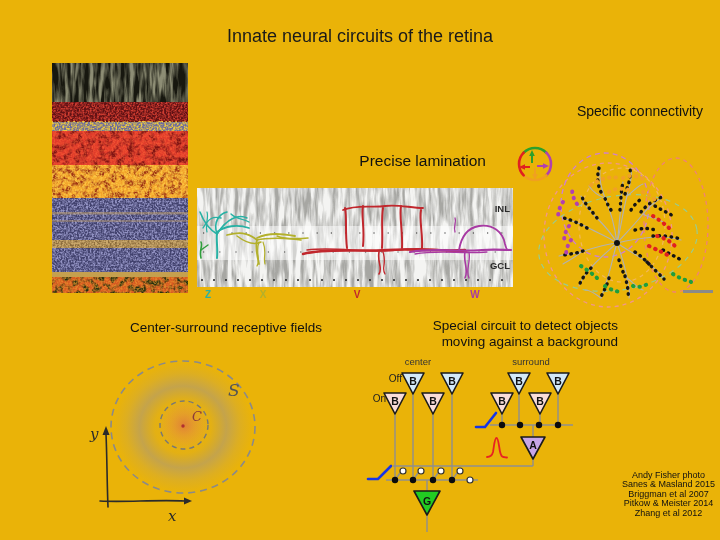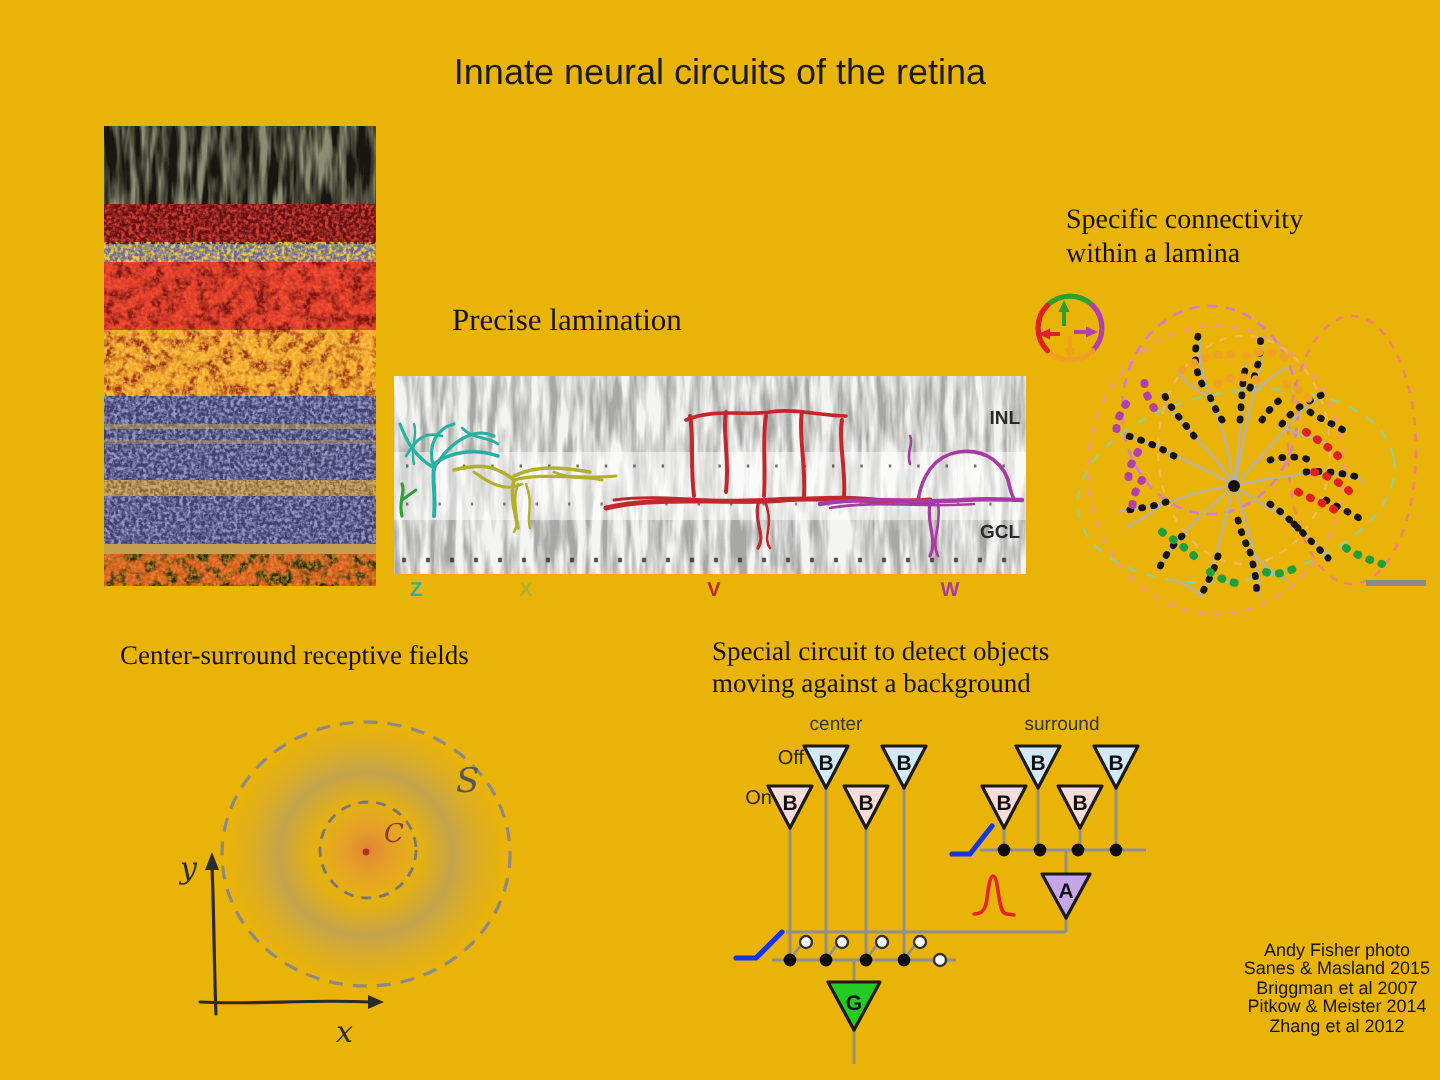--- a/index.html
+++ b/index.html
@@ -1,20 +1,20 @@
 <!DOCTYPE html>
 <html><head>
 <meta charset="utf-8">
 <style>
   html,body{margin:0;padding:0;background:#fff;}
   .slide{position:relative;width:720px;height:540px;background:#eab308;overflow:hidden;
          font-family:"Liberation Sans",sans-serif;color:#1a1a1a;}
   .abs{position:absolute;}
   .title{left:0;right:0;top:26px;text-align:center;font-size:18px;color:#1a1a1a;}
-  .cap{text-align:left;line-height:1.18;color:#111;font-family:Liberation Serif, serif;}
+  .cap{text-align:right;line-height:1.18;color:#111;}
   .cap-lam{left:226px;width:260px;top:152px;font-size:15.5px;}
   .cap-conn{left:533px;width:170px;top:103px;font-size:14px;}
   .cap-rf{left:60px;width:262px;top:320px;font-size:13.5px;}
   .cap-ck{left:356px;width:262px;top:318px;font-size:13.5px;}
   .credits{right:5px;top:471px;text-align:center;font-size:9px;line-height:9.4px;color:#111;}
   svg{display:block;}
   svg text{font-family:"Liberation Sans",sans-serif;}
   .hand{font-family:"DejaVu Serif",serif;font-style:italic;}
 </style>
 </head>
@@ -138,21 +138,20 @@
     <text x="313" y="24" text-anchor="end" font-size="9.5" font-weight="bold" fill="#2a2a2a">INL</text>
     <text x="313" y="81" text-anchor="end" font-size="9.5" font-weight="bold" fill="#2a2a2a">GCL</text>
     <text x="11" y="110" text-anchor="middle" font-size="10" font-weight="bold" fill="#27b1a4">Z</text>
     <text x="66" y="110" text-anchor="middle" font-size="10" font-weight="bold" fill="#b3b02c">X</text>
     <text x="160" y="110" text-anchor="middle" font-size="10" font-weight="bold" fill="#c1272d">V</text>
     <text x="278" y="110" text-anchor="middle" font-size="10" font-weight="bold" fill="#a83aa3">W</text>
   </svg>
 
   <div class="abs cap cap-conn">
     <div>Specific connectivity</div>
-    <div>within a lamina</div>
   </div>
 
   <svg class="abs" style="left:516px;top:146px" width="38" height="38" viewBox="0 0 38 38">
     <g fill="none" stroke-width="2.6" stroke-linecap="round">
       <path d="M7.7,6.7 A16,16 0 0 1 30.3,6.7" stroke="#2ca02c"></path>
       <path d="M30.3,6.7 A16,16 0 0 1 30.3,29.3" stroke="#b040b0"></path>
       <path d="M30.3,29.3 A16,16 0 0 1 7.7,29.3" stroke="#f0a020"></path>
       <path d="M7.7,29.3 A16,16 0 0 1 7.7,6.7" stroke="#e02020"></path>
     </g>
     <g>

